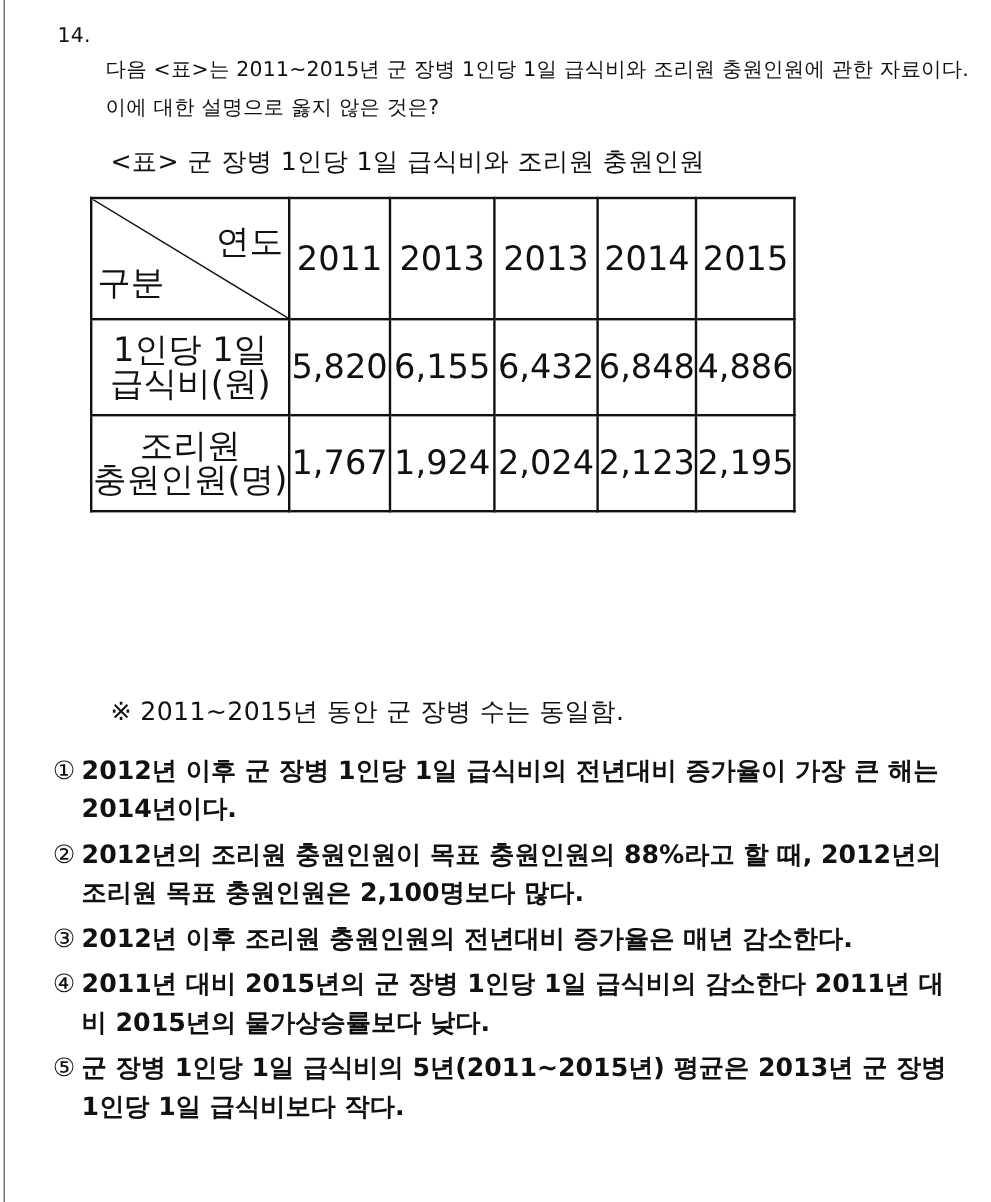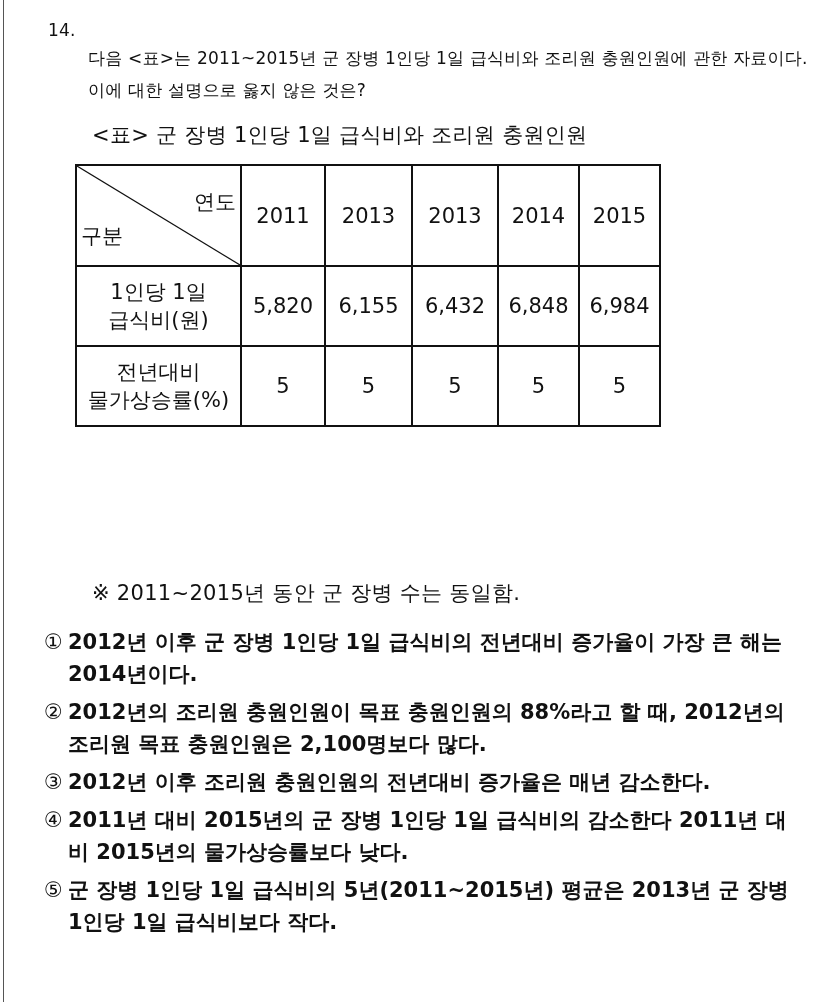--- a/index.html
+++ b/index.html
@@ -48,21 +48,21 @@
       top: 120px;
       font-size: 21px;
       line-height: 30px;
       letter-spacing: 0.3px;
     }
     table.data-table {
       position: absolute;
       left: 75px;
       top: 164px;
       border-collapse: collapse;
-      font-size: 21px;
+      font-size: 28px;
       table-layout: fixed;
     }
     table.data-table td, table.data-table th {
       border: 2px solid #111111;
       text-align: center;
       vertical-align: middle;
       font-weight: normal;
       padding: 0;
       line-height: 28px;
     }
@@ -160,32 +160,32 @@
   </tr>
   <tr class="row">
     <td>
       <div>1인당 1일</div>
       <div>급식비(원)</div>
     </td>
     <td>5,820</td>
     <td>6,155</td>
     <td>6,432</td>
     <td>6,848</td>
-    <td>6,984</td>
+    <td>4,886</td>
   </tr>
   <tr class="row">
     <td>
-      <div>전년대비</div>
-      <div>물가상승률(%)</div>
+      <div>조리원</div>
+      <div>충원인원(명)</div>
     </td>
-    <td>5</td>
-    <td>5</td>
-    <td>5</td>
-    <td>5</td>
-    <td>5</td>
+    <td>1,767</td>
+    <td>1,924</td>
+    <td>2,024</td>
+    <td>2,123</td>
+    <td>2,195</td>
   </tr>
 </tbody>
   </table>
 
 <div class="note">※ 2011~2015년 동안 군 장병 수는 동일함.</div>
 
 <div class="options">
   <div class="option">
     <span class="mark">①</span>
     <span class="otext">2012년 이후 군 장병 1인당 1일 급식비의 전년대비 증가율이 가장 큰 해는 2014년이다.</span>

